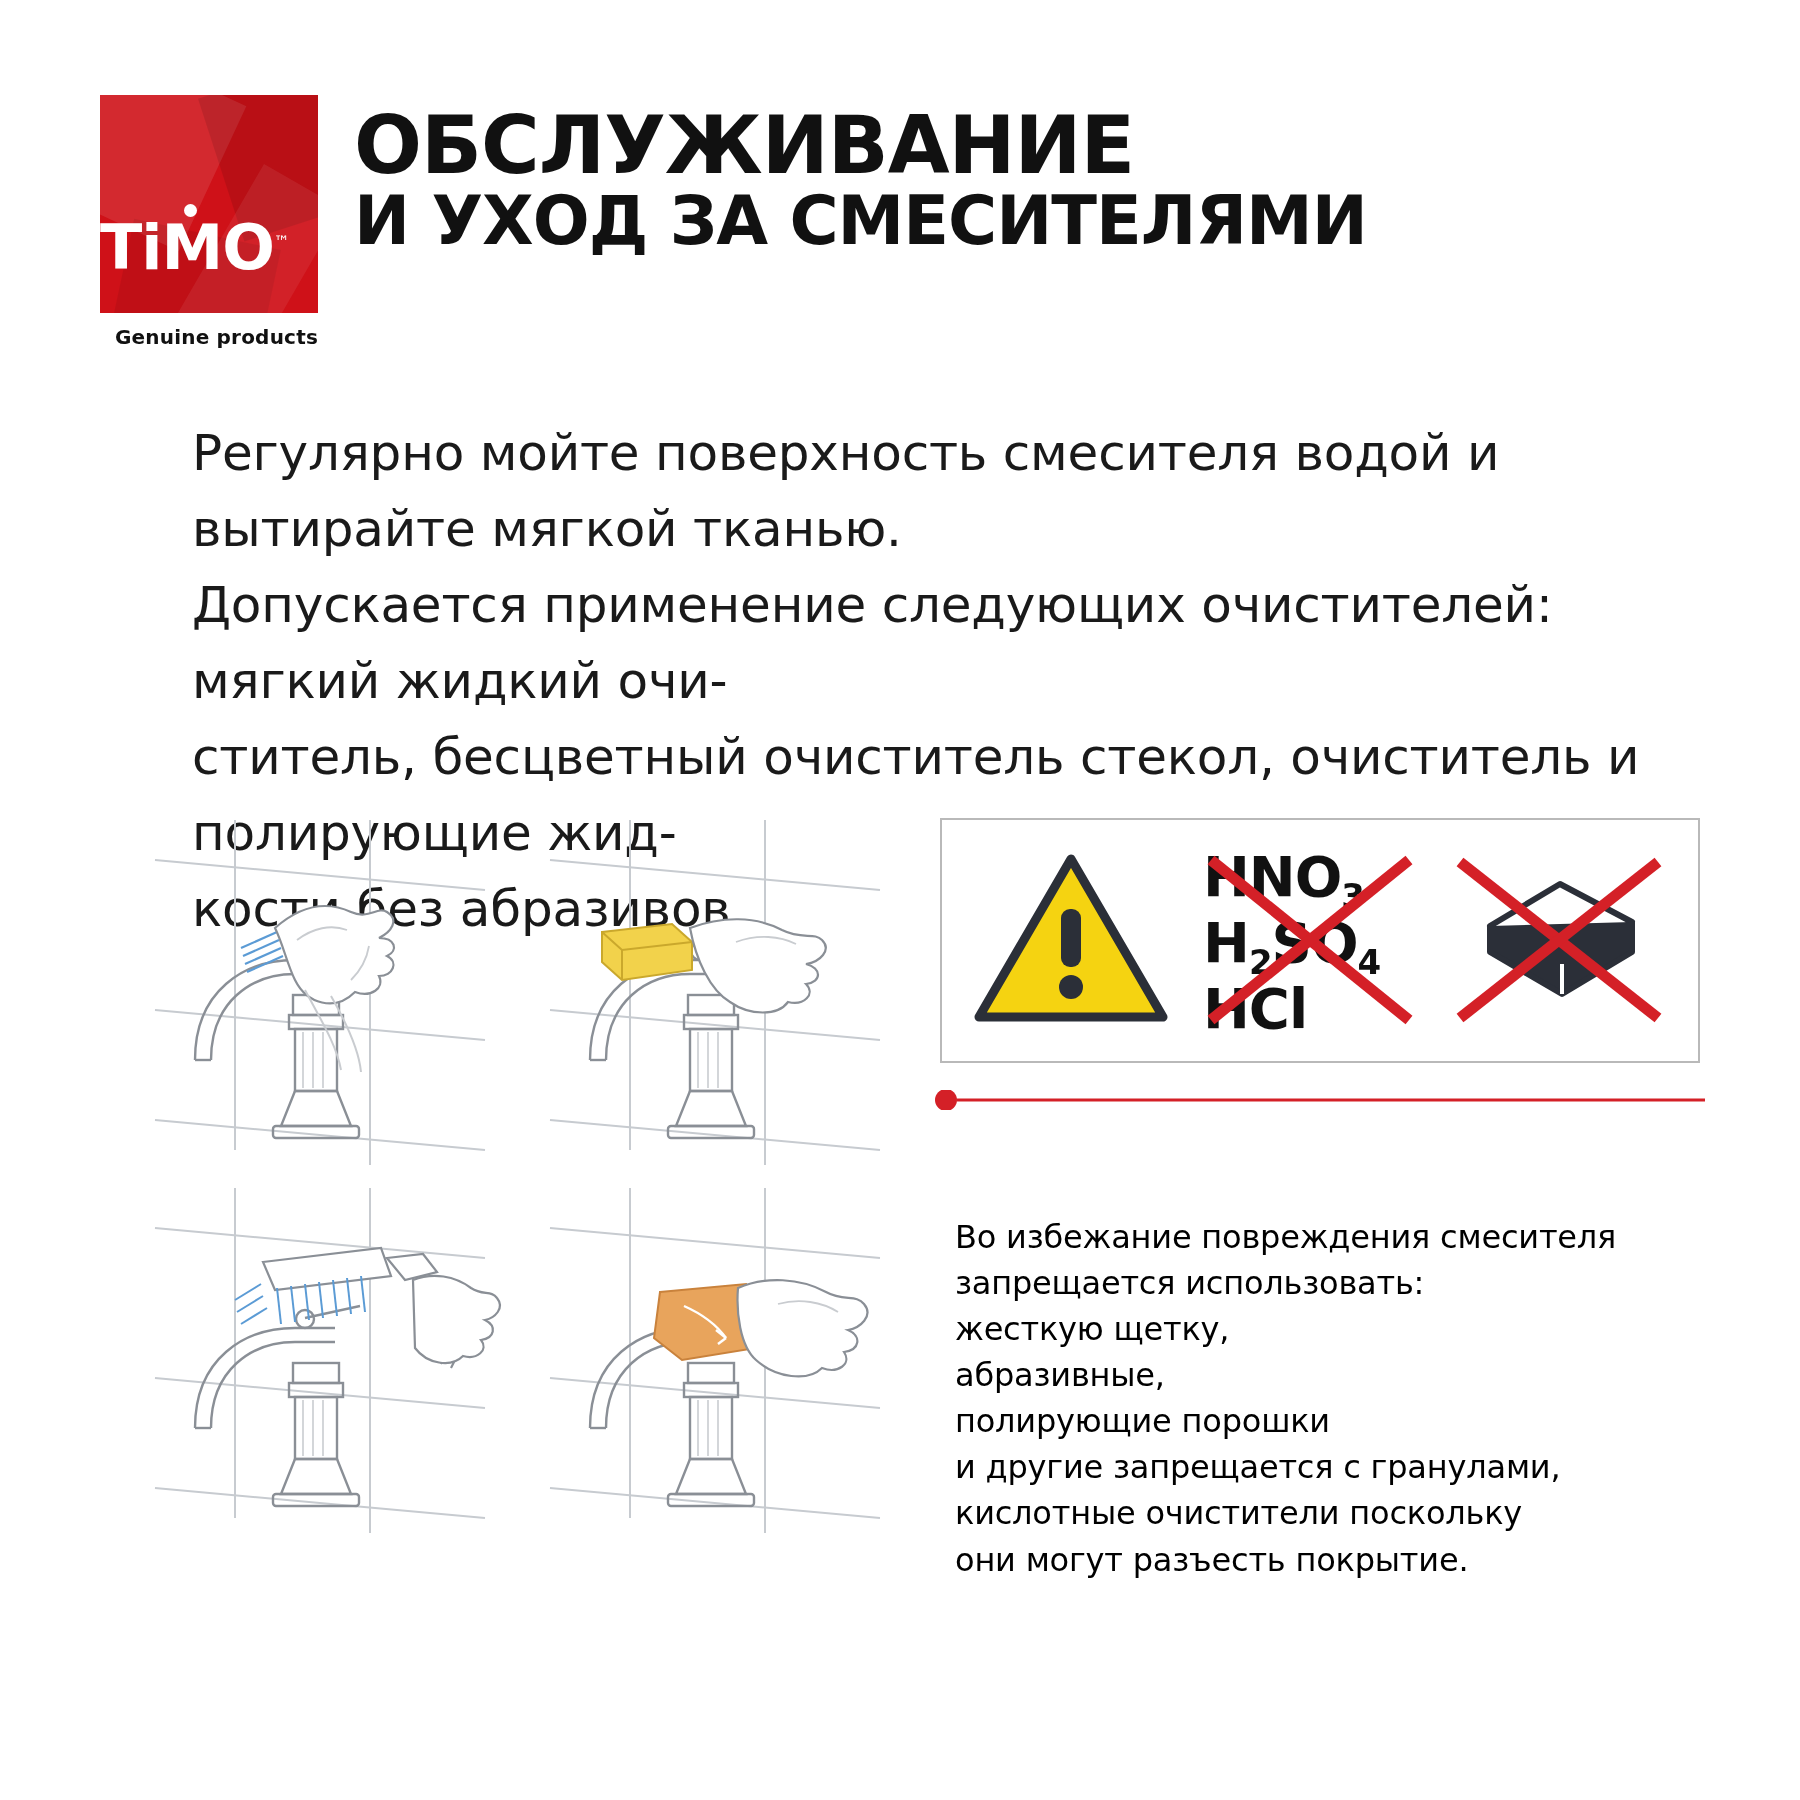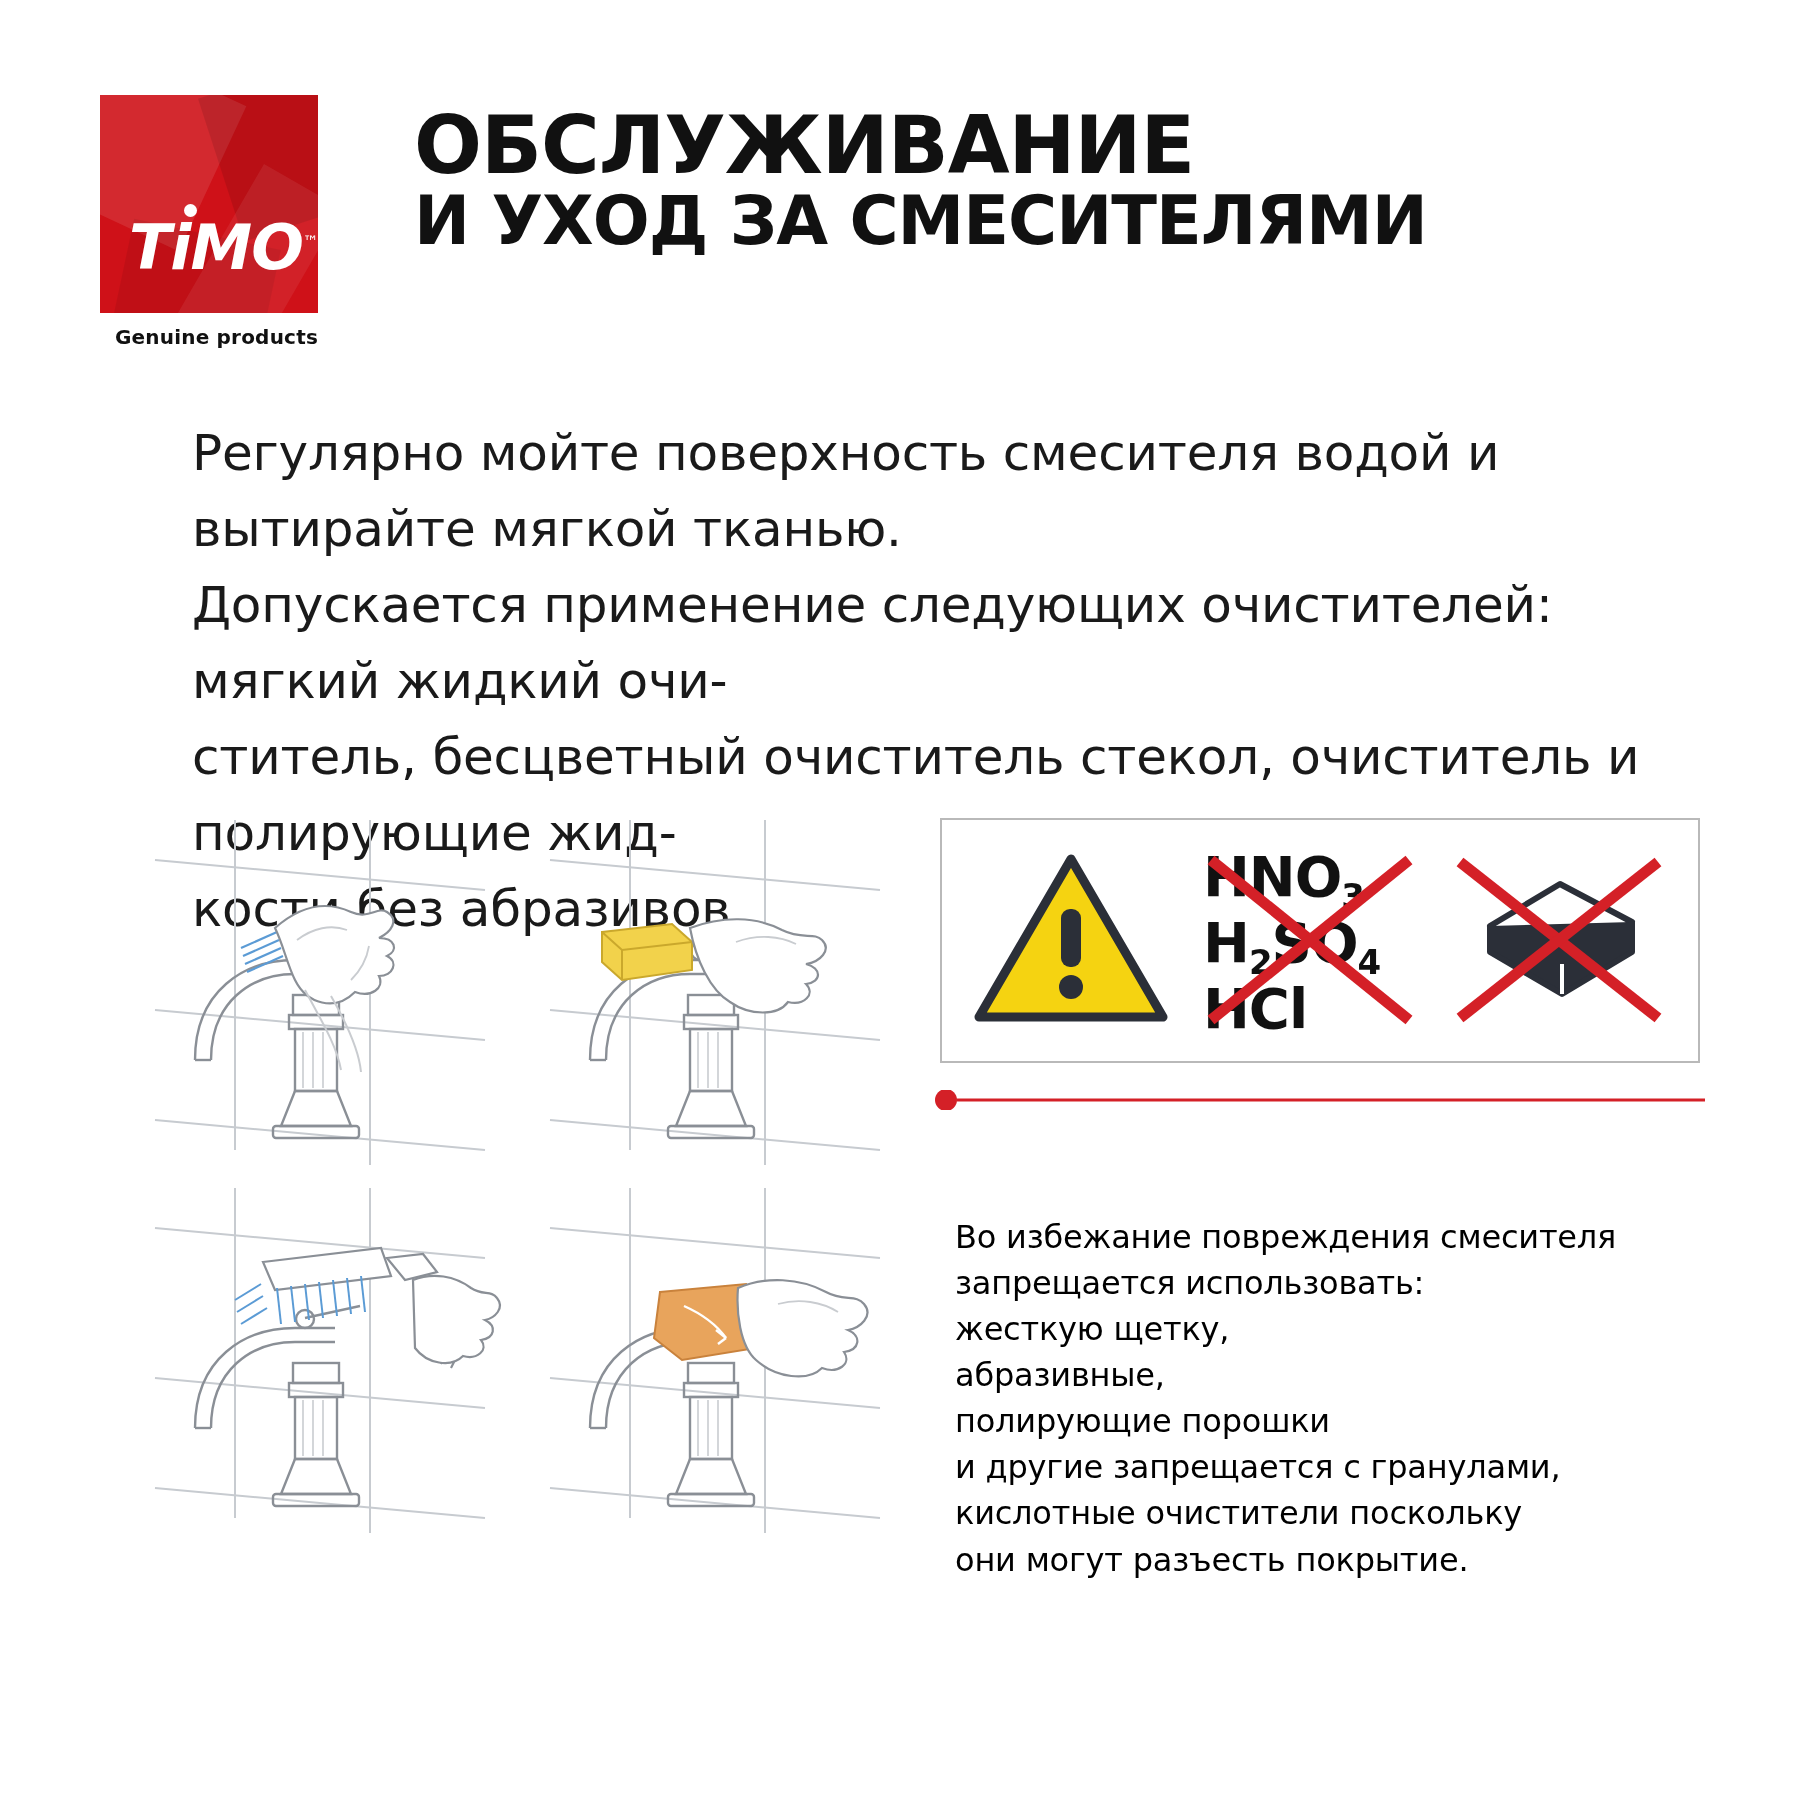--- a/index.html
+++ b/index.html
@@ -46,28 +46,27 @@
     background: rgba(255,255,255,0.08);
   }
   .logo-square .f1 { width: 160px; height: 160px; left: -40px; top: -30px; transform: rotate(25deg); background: rgba(255,255,255,0.10); }
   .logo-square .f2 { width: 130px; height: 150px; right: -30px; top: -20px; transform: rotate(-18deg); background: rgba(0,0,0,0.10); }
   .logo-square .f3 { width: 150px; height: 120px; left: 20px; bottom: -40px; transform: rotate(12deg); background: rgba(0,0,0,0.07); }
   .logo-square .f4 { width: 90px; height: 200px; right: 20px; bottom: -60px; transform: rotate(30deg); background: rgba(255,255,255,0.07); }
   .logo-word {
     position: absolute;
     left: 0; right: 0;
     bottom: 34px;
-    text-align: right;
+    text-align: left;
     color: #ffffff;
     font-family: "DejaVu Sans", "Liberation Sans", sans-serif;
     font-weight: bold;
     font-size: 62px;
     letter-spacing: -1px;
     line-height: 1;
-    font-style: italic;
   }
   .logo-word .tm {
     font-size: 16px;
     vertical-align: super;
     font-weight: normal;
   }
   .logo-dot {
     position: absolute;
     width: 13px;
     height: 13px;
@@ -79,21 +78,21 @@
   .logo-tag {
     margin-top: 12px;
     width: 218px;
     text-align: right;
     font-size: 20px;
     font-weight: bold;
     color: #111;
     letter-spacing: 0.2px;
   }
   .title-block {
-    margin-left: 84px;
+    margin-left: 24px;
     flex: 1;
     padding-top: 10px;
   }
   .title-line {
     font-family: "DejaVu Sans", "Liberation Sans", sans-serif;
     font-weight: bold;
     font-size: 80px;
     line-height: 1.02;
     letter-spacing: -1px;
     color: #111111;

